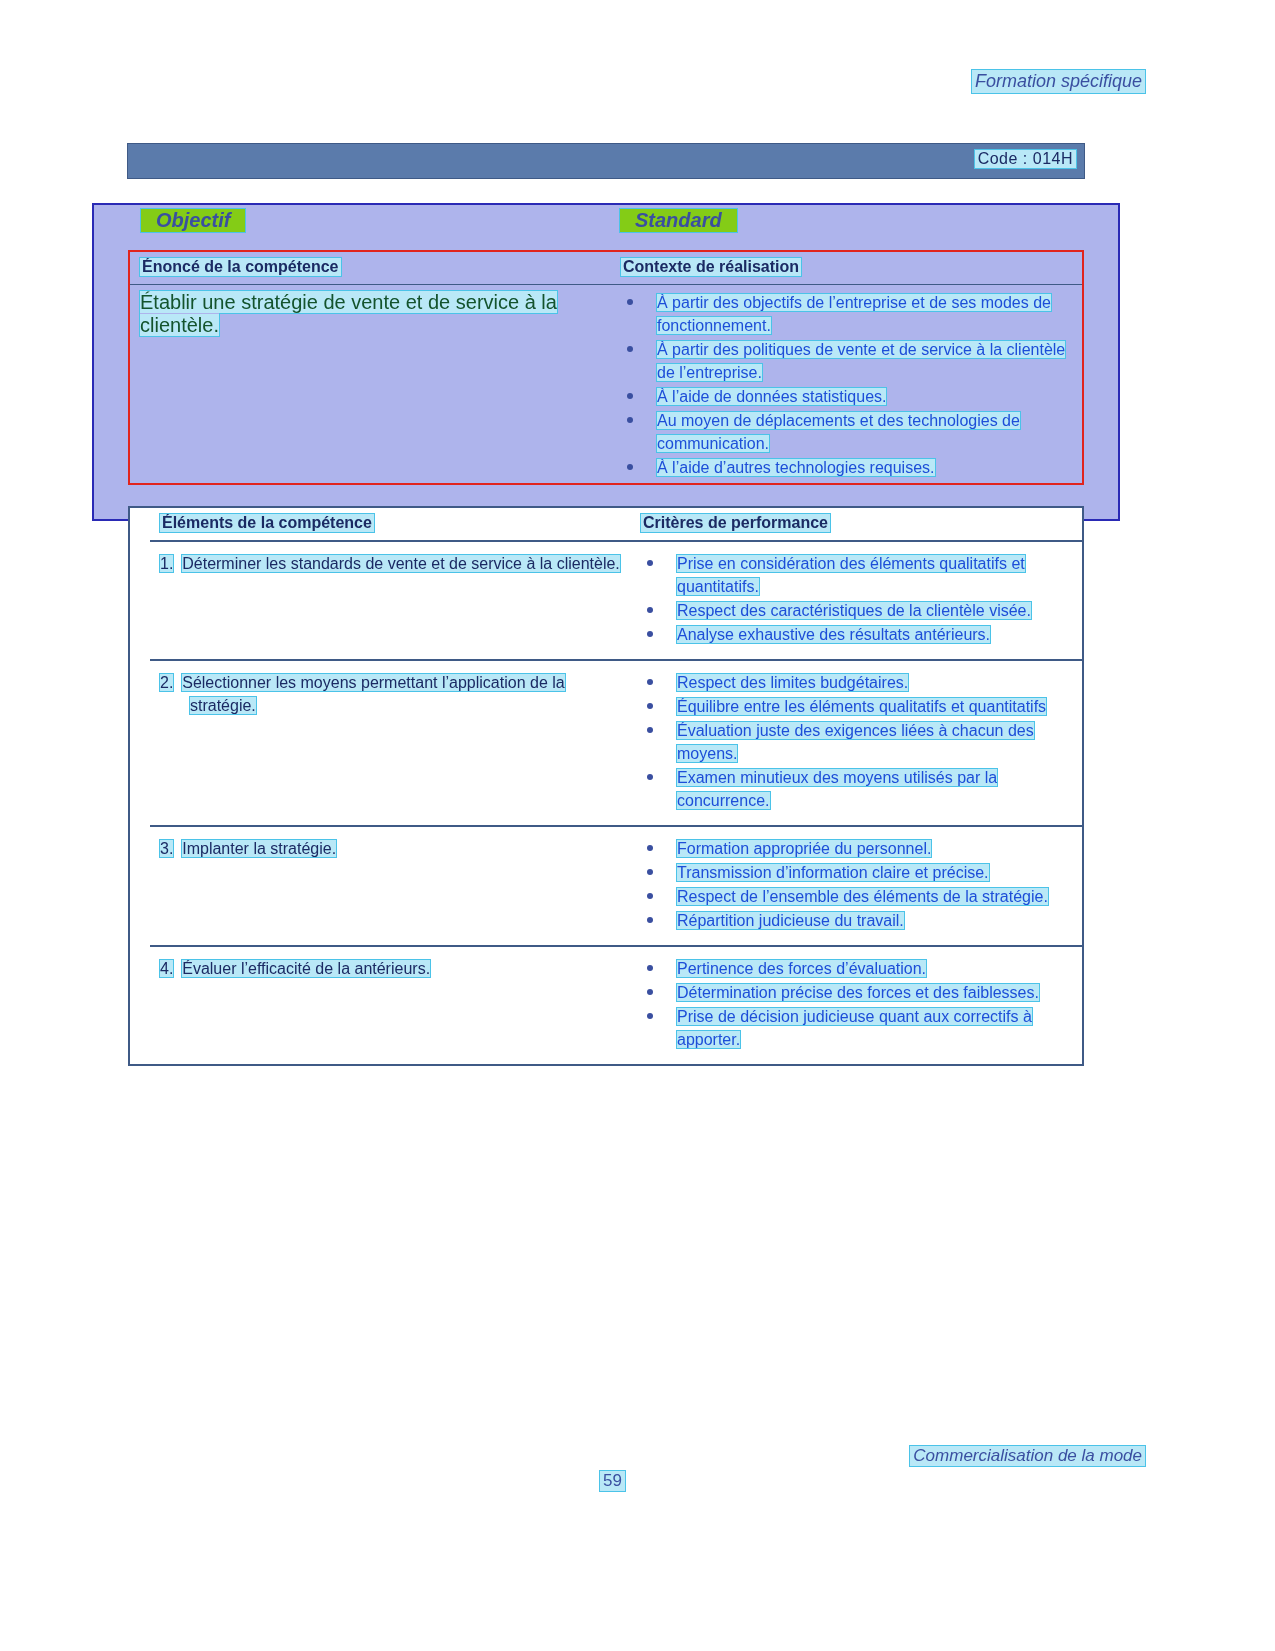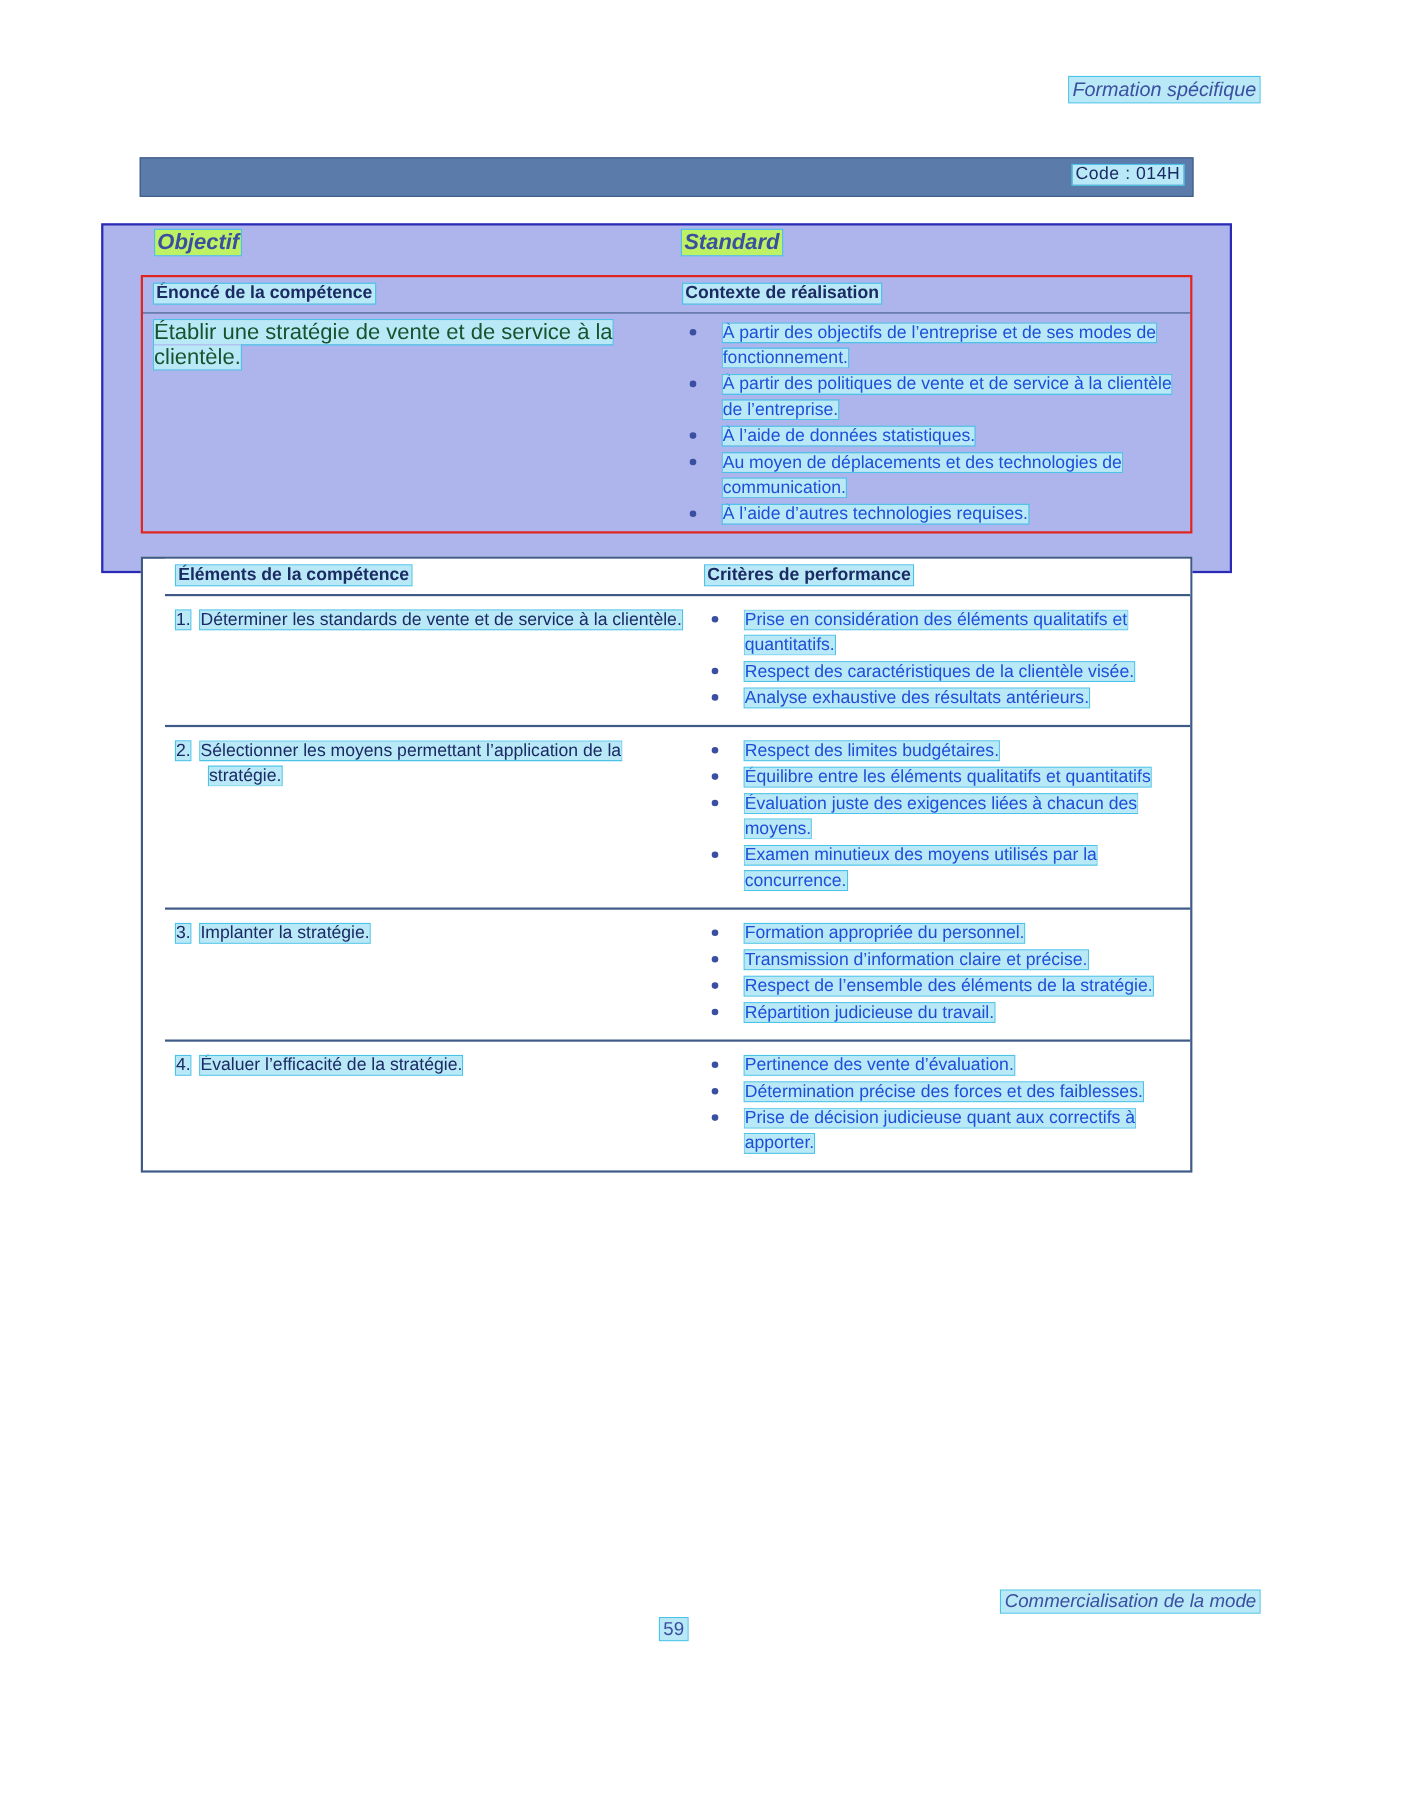--- a/index.html
+++ b/index.html
@@ -67,23 +67,23 @@
     background: #aeb4ec;
     border: 2px solid #2a2ab5;
     box-sizing: border-box;
   }
   .obj-label, .std-label {
     position: absolute;
     font-size: 20px;
     font-style: italic;
     font-weight: bold;
     color: #3a4fa0;
-    background: #bef264;
-    outline: 1px solid #4bc3e8;
-    padding: 0 2px;
+    background: #84cc16;
+    outline: 1px solid #4bc3e8;
+    padding: 0 15px;
     white-space: nowrap;
   }
   .obj-label { left: 47px; top: 4px; }
   .std-label { left: 526px; top: 4px; }
 
   
   .table-top {
     position: absolute;
     left: 128px;
     top: 250px;
@@ -325,26 +325,26 @@
           <li><span class="dot"></span><span class="hl">Respect de l’ensemble des éléments de la stratégie.</span></li>
           <li><span class="dot"></span><span class="hl">Répartition judicieuse du travail.</span></li>
         </ul>
       </div>
     </div>
 
     <div class="tb-row">
       <div class="tb-left">
         <div class="elem-line elem-wrap">
           <span class="hl">4.</span>&nbsp;
-          <span class="hl">Évaluer l’efficacité de la stratégie.</span>
+          <span class="hl">Évaluer l’efficacité de la antérieurs.</span>
         </div>
       </div>
       <div class="tb-right">
         <ul class="bullets">
-          <li><span class="dot"></span><span class="hl">Pertinence des vente d’évaluation.</span></li>
+          <li><span class="dot"></span><span class="hl">Pertinence des forces d’évaluation.</span></li>
           <li><span class="dot"></span><span class="hl">Détermination précise des forces et des faiblesses.</span></li>
           <li><span class="dot"></span><span class="hl">Prise de décision judicieuse quant aux correctifs à apporter.</span></li>
         </ul>
       </div>
     </div>
   </div>
 
   <div class="footer-right">Commercialisation de la mode</div>
   <div class="page-num">59</div>
 

